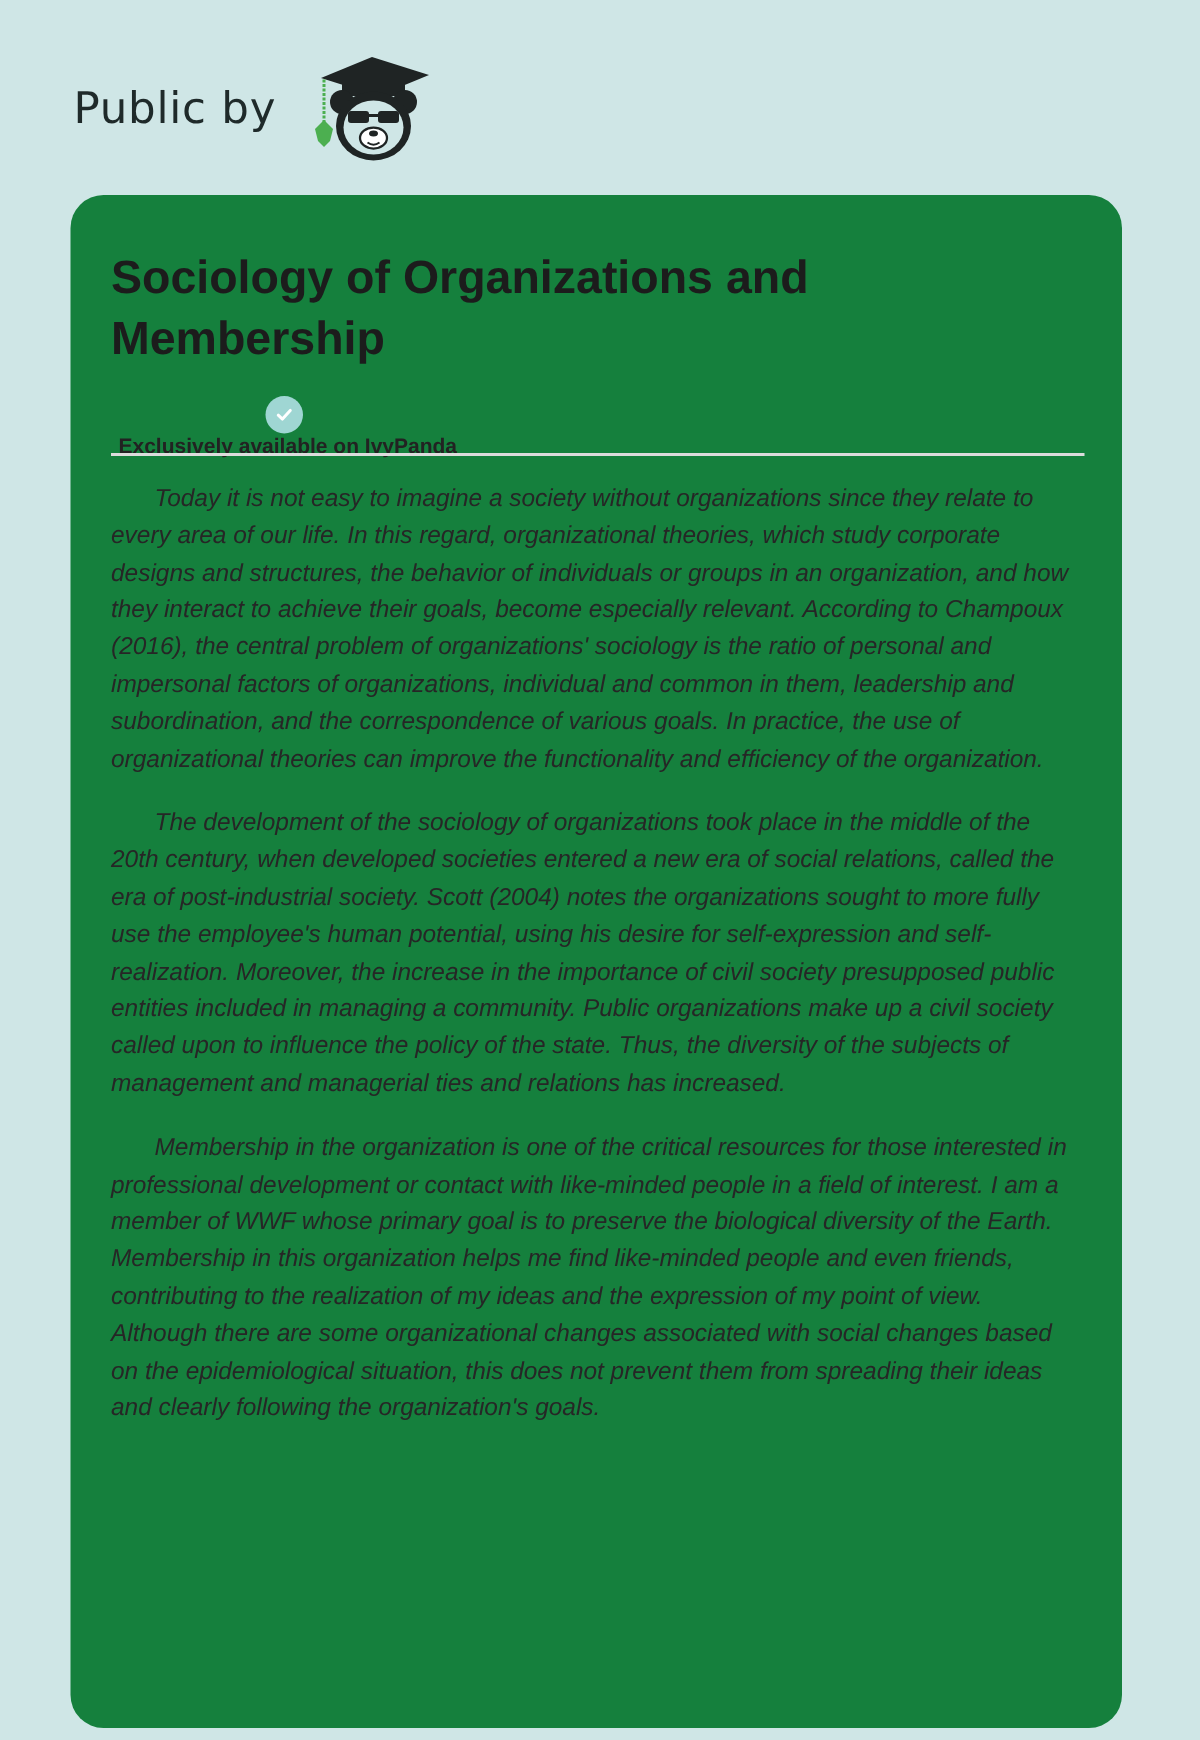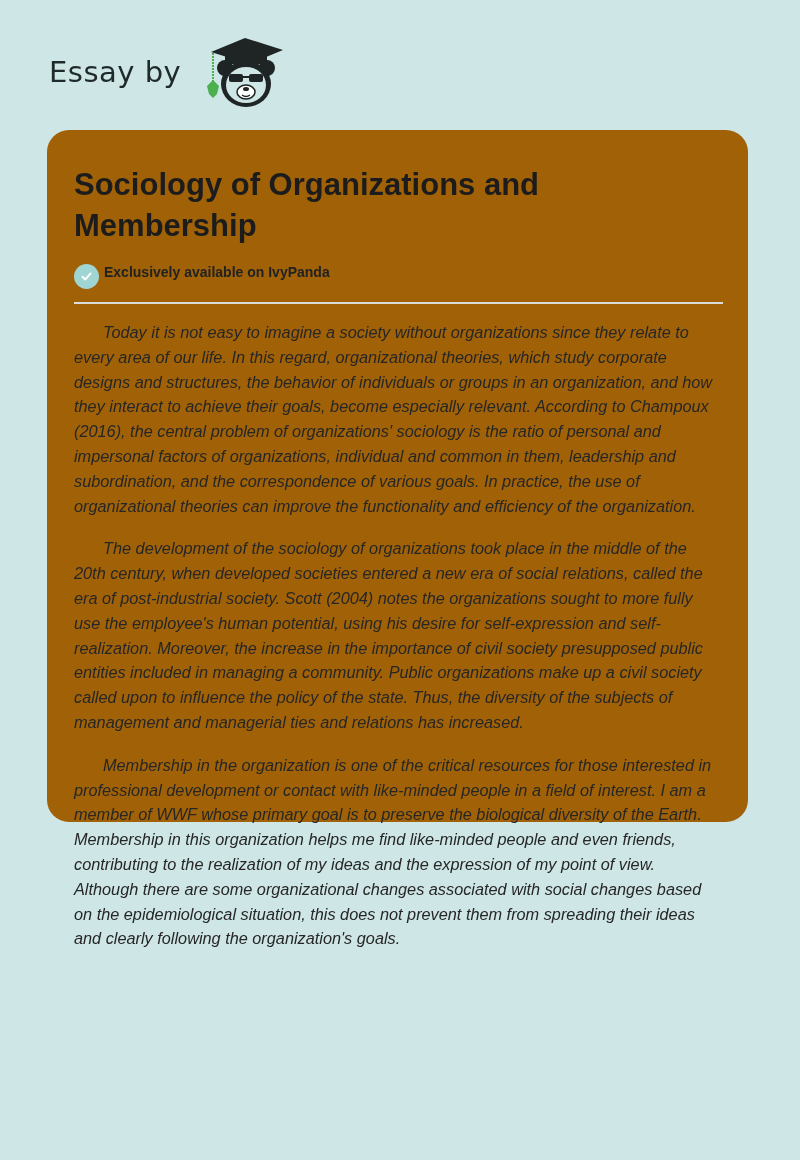--- a/index.html
+++ b/index.html
@@ -18,31 +18,31 @@
       font-size: 29px; color: #1f2a2a; letter-spacing: 0.5px;
     }
     .brand .logo { margin-left: 18px; width: 92px; height: 76px; }
     .brand .name {
       font-family: "DejaVu Serif", serif; font-weight: bold;
       font-size: 31px; color: #1f2424; margin-left: 4px; margin-top: 6px;
     }
     .brand .name sup { font-size: 14px; position: relative; top: -4px; }
     .card {
       position: absolute; left: 47px; top: 130px;
-      width: 701px; height: 692px;
-      background: #a16207; border-radius: 22px;
+      width: 701px; height: 1022px;
+      background: #15803d; border-radius: 22px;
     }
     .title {
       position: absolute; left: 27px; top: 34px; width: 640px;
       font-size: 31px; font-weight: bold; color: #1c1c1c;
       line-height: 41px; margin: 0;
     }
     .badge {
       position: absolute; left: 27px; top: 134px;
-      display: flex; align-items: flex-start;
+      display: flex; align-items: center; flex-direction: column;
     }
     .badge .check {
       width: 25px; height: 25px; border-radius: 50%;
       background: #9fd6d3; display: flex; align-items: center; justify-content: center;
     }
     .badge .label {
       margin-left: 5px; font-size: 14px; font-weight: bold; color: #222;
     }
     .divider {
       position: absolute; left: 27px; top: 172px;
@@ -51,21 +51,21 @@
     .body-text {
       position: absolute; left: 27px; top: 190px; width: 648px;
       font-size: 16.3px; line-height: 24.8px; color: #262626; font-style: italic;
     }
     .body-text p { margin: 0 0 18px 0; text-indent: 29px; }
   </style>
 </head>
 <body>
 
 <div class="brand">
-  <span class="essay-by">Essay by</span>
+  <span class="essay-by">Public by</span>
   <svg class="logo" viewBox="0 0 92 76">
 
     <polygon points="12,18 46,4 84,16 50,30" fill="#1f2424"></polygon>
     <rect x="26" y="20" width="42" height="10" fill="#1f2424"></rect>
 
     <line x1="14" y1="19" x2="14" y2="50" stroke="#4caf50" stroke-width="2" stroke-dasharray="2,1"></line>
     <path d="M8,52 L14,46 L20,52 L18,60 L14,64 L10,60 Z" fill="#4caf50"></path>
 
     <circle cx="26" cy="34" r="8" fill="#1f2424"></circle>
     <circle cx="68" cy="34" r="8" fill="#1f2424"></circle>

